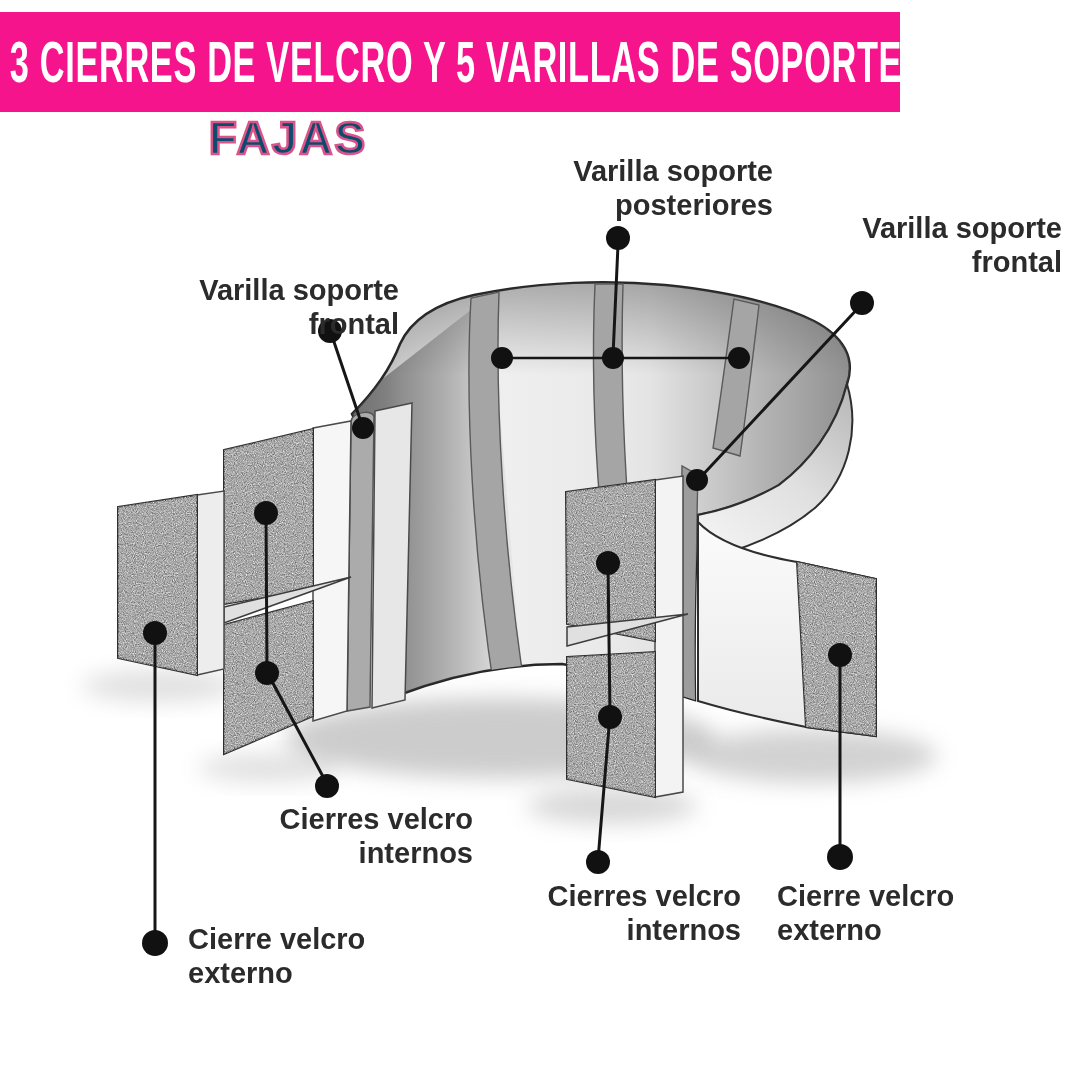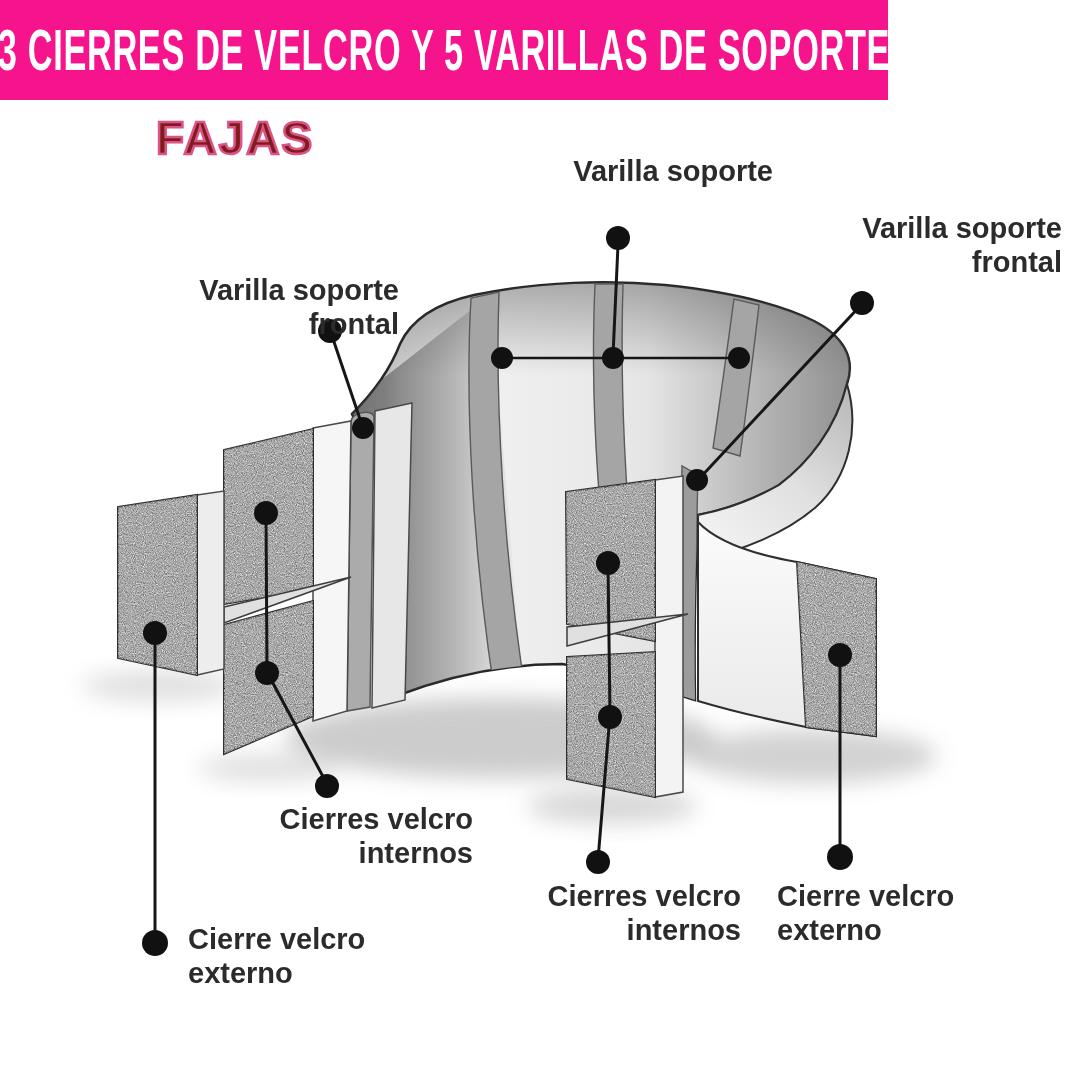--- a/index.html
+++ b/index.html
@@ -1,26 +1,26 @@
 <!DOCTYPE html>
 <html><head>
 <meta charset="utf-8">
 <style>
   html,body{margin:0;padding:0;background:#ffffff;}
   #stage{position:relative;width:1080px;height:1080px;background:#ffffff;overflow:hidden;
          font-family:"Liberation Sans",sans-serif;}
   
-  #banner{position:absolute;left:0;top:0;width:888px;height:100px;
-          display:flex;align-items:center;justify-content:center;}
+  #banner{position:absolute;left:0;top:12px;width:888px;height:100px;
+          display:flex;align-items:center;justify-content:center;padding-left:12px;}
   #banner .banner-text{white-space:nowrap;font-weight:800;font-size:52px;letter-spacing:1px;
           transform:scaleX(0.66) scaleY(1.12);transform-origin:center center;}
   
-  #logo{position:absolute;left:156px;top:112px;width:200px;text-align:left;
+  #logo{position:absolute;left:188px;top:112px;width:200px;text-align:center;
         font-weight:800;font-size:46px;line-height:53px;letter-spacing:2px;
-        color:#7f1d1d;-webkit-text-stroke:2.5px #db5389;text-stroke:2.5px #db5389;}
+        color:#0c4a6e;-webkit-text-stroke:2.5px #db5389;text-stroke:2.5px #db5389;}
   #logo span{display:block;}
   
   #diagram{position:absolute;left:0;top:0;width:1080px;height:1080px;}
   
   .callout{position:absolute;font-weight:700;font-size:29px;line-height:34px;color:#2b2b2b;z-index:5;}
   .callout span{display:block;}
   .center{text-align:right;width:280px;}
   #cl-posterior{left:493px;top:154px;}
   #cl-frontal-right{left:782px;top:211px;}
   #cl-frontal-left{left:119px;top:273px;}
@@ -179,20 +179,21 @@
       <circle cx="608" cy="563" r="12"></circle>
       <circle cx="610" cy="717" r="12"></circle>
       <circle cx="598" cy="862" r="12"></circle>
       <circle cx="840" cy="655" r="12"></circle>
       <circle cx="840" cy="857" r="13"></circle>
     </g>
   </svg>
 
   <div class="callout center" id="cl-posterior">
     <span>Varilla soporte</span>
+    <span>posteriores</span>
   </div>
   <div class="callout center" id="cl-frontal-right">
     <span>Varilla soporte</span>
     <span>frontal</span>
   </div>
   <div class="callout center" id="cl-frontal-left">
     <span>Varilla soporte</span>
     <span>frontal</span>
   </div>
   <div class="callout center" id="cl-internos-left">

